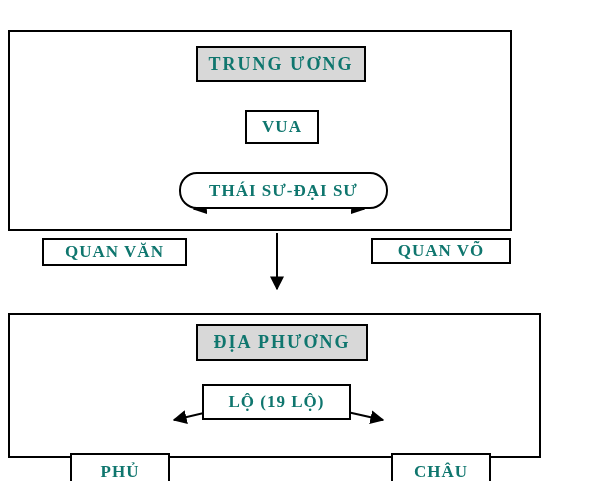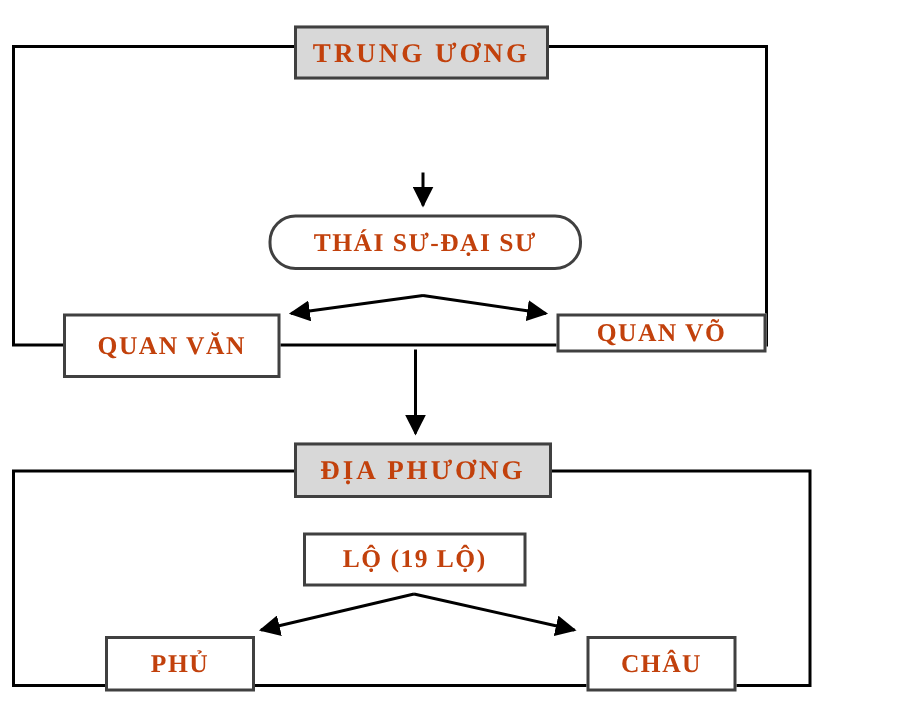--- a/index.html
+++ b/index.html
@@ -10,24 +10,25 @@
   }
   .canvas{position:absolute;left:0;top:0;width:600px;height:481px;}
   .outer-rect{
     position:absolute;box-sizing:border-box;
     border:2px solid #000;background:transparent;z-index:0;
   }
   .connectors{position:absolute;left:0;top:0;z-index:1;}
   .connectors line{stroke:#000;stroke-width:2;}
   .node{
     position:absolute;box-sizing:border-box;z-index:2;
-    border:2px solid #404040;background:#ffffff;color:#c2410c;
+    border:2px solid #000000;background:#ffffff;color:#0f766e;
     display:flex;align-items:center;justify-content:center;
     font-weight:bold;font-size:17px;letter-spacing:1px;
     white-space:nowrap;
+    margin-top:29px;
   }
   .header-node{
     background:#d8d8d8;font-size:18px;letter-spacing:2px;
   }
 </style>
 </head>
 <body>
 
 <div class="canvas">
 
@@ -43,24 +44,25 @@
     <line x1="282" y1="115" x2="282" y2="137" marker-end="url(#ah)"></line>
     <line x1="282" y1="197" x2="194" y2="209" marker-end="url(#ah)"></line>
     <line x1="282" y1="197" x2="364" y2="209" marker-end="url(#ah)"></line>
     <line x1="277" y1="233" x2="277" y2="289" marker-end="url(#ah)"></line>
     <line x1="276" y1="396" x2="174" y2="420" marker-end="url(#ah)"></line>
     <line x1="276" y1="396" x2="383" y2="420" marker-end="url(#ah)"></line>
   </svg>
 
   <div class="node header-node" style="left:196px;top:17px;width:170px;height:36px;">TRUNG ƯƠNG</div>
 
+  <div class="node" style="left:245px;top:81px;width:74px;height:34px;">VUA</div>
 
   <div class="node" style="left:179px;top:143px;width:209px;height:37px;border-radius:18px;">THÁI SƯ-ĐẠI SƯ</div>
 
-  <div class="node" style="left:42px;top:209px;width:145px;height:43px;">QUAN VĂN</div>
+  <div class="node" style="left:42px;top:209px;width:145px;height:28px;">QUAN VĂN</div>
 
   <div class="node" style="left:371px;top:209px;width:140px;height:26px;">QUAN VÕ</div>
 
   <div class="node header-node" style="left:196px;top:295px;width:172px;height:37px;">ĐỊA PHƯƠNG</div>
 
   <div class="node" style="left:202px;top:355px;width:149px;height:36px;">LỘ (19 LỘ)</div>
 
   <div class="node" style="left:70px;top:424px;width:100px;height:37px;">PHỦ</div>
 
   <div class="node" style="left:391px;top:424px;width:100px;height:37px;">CHÂU</div>

